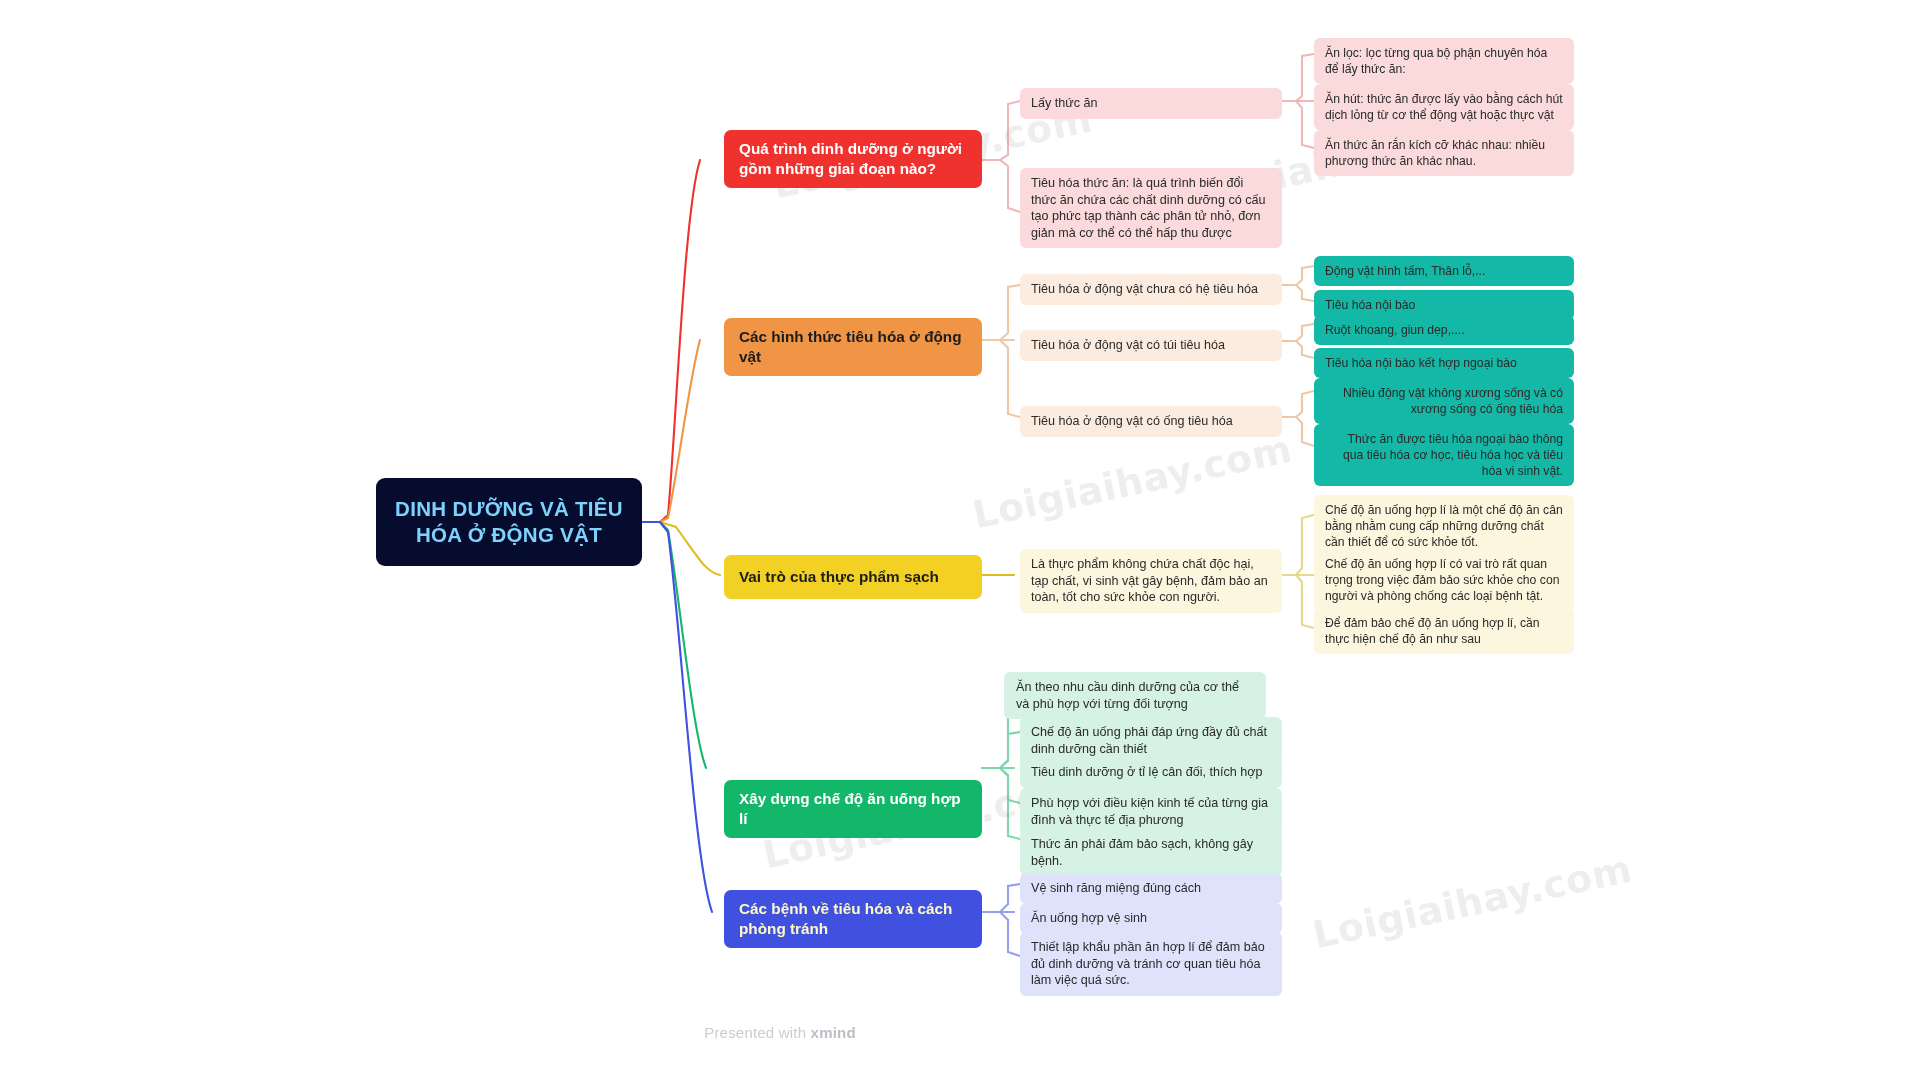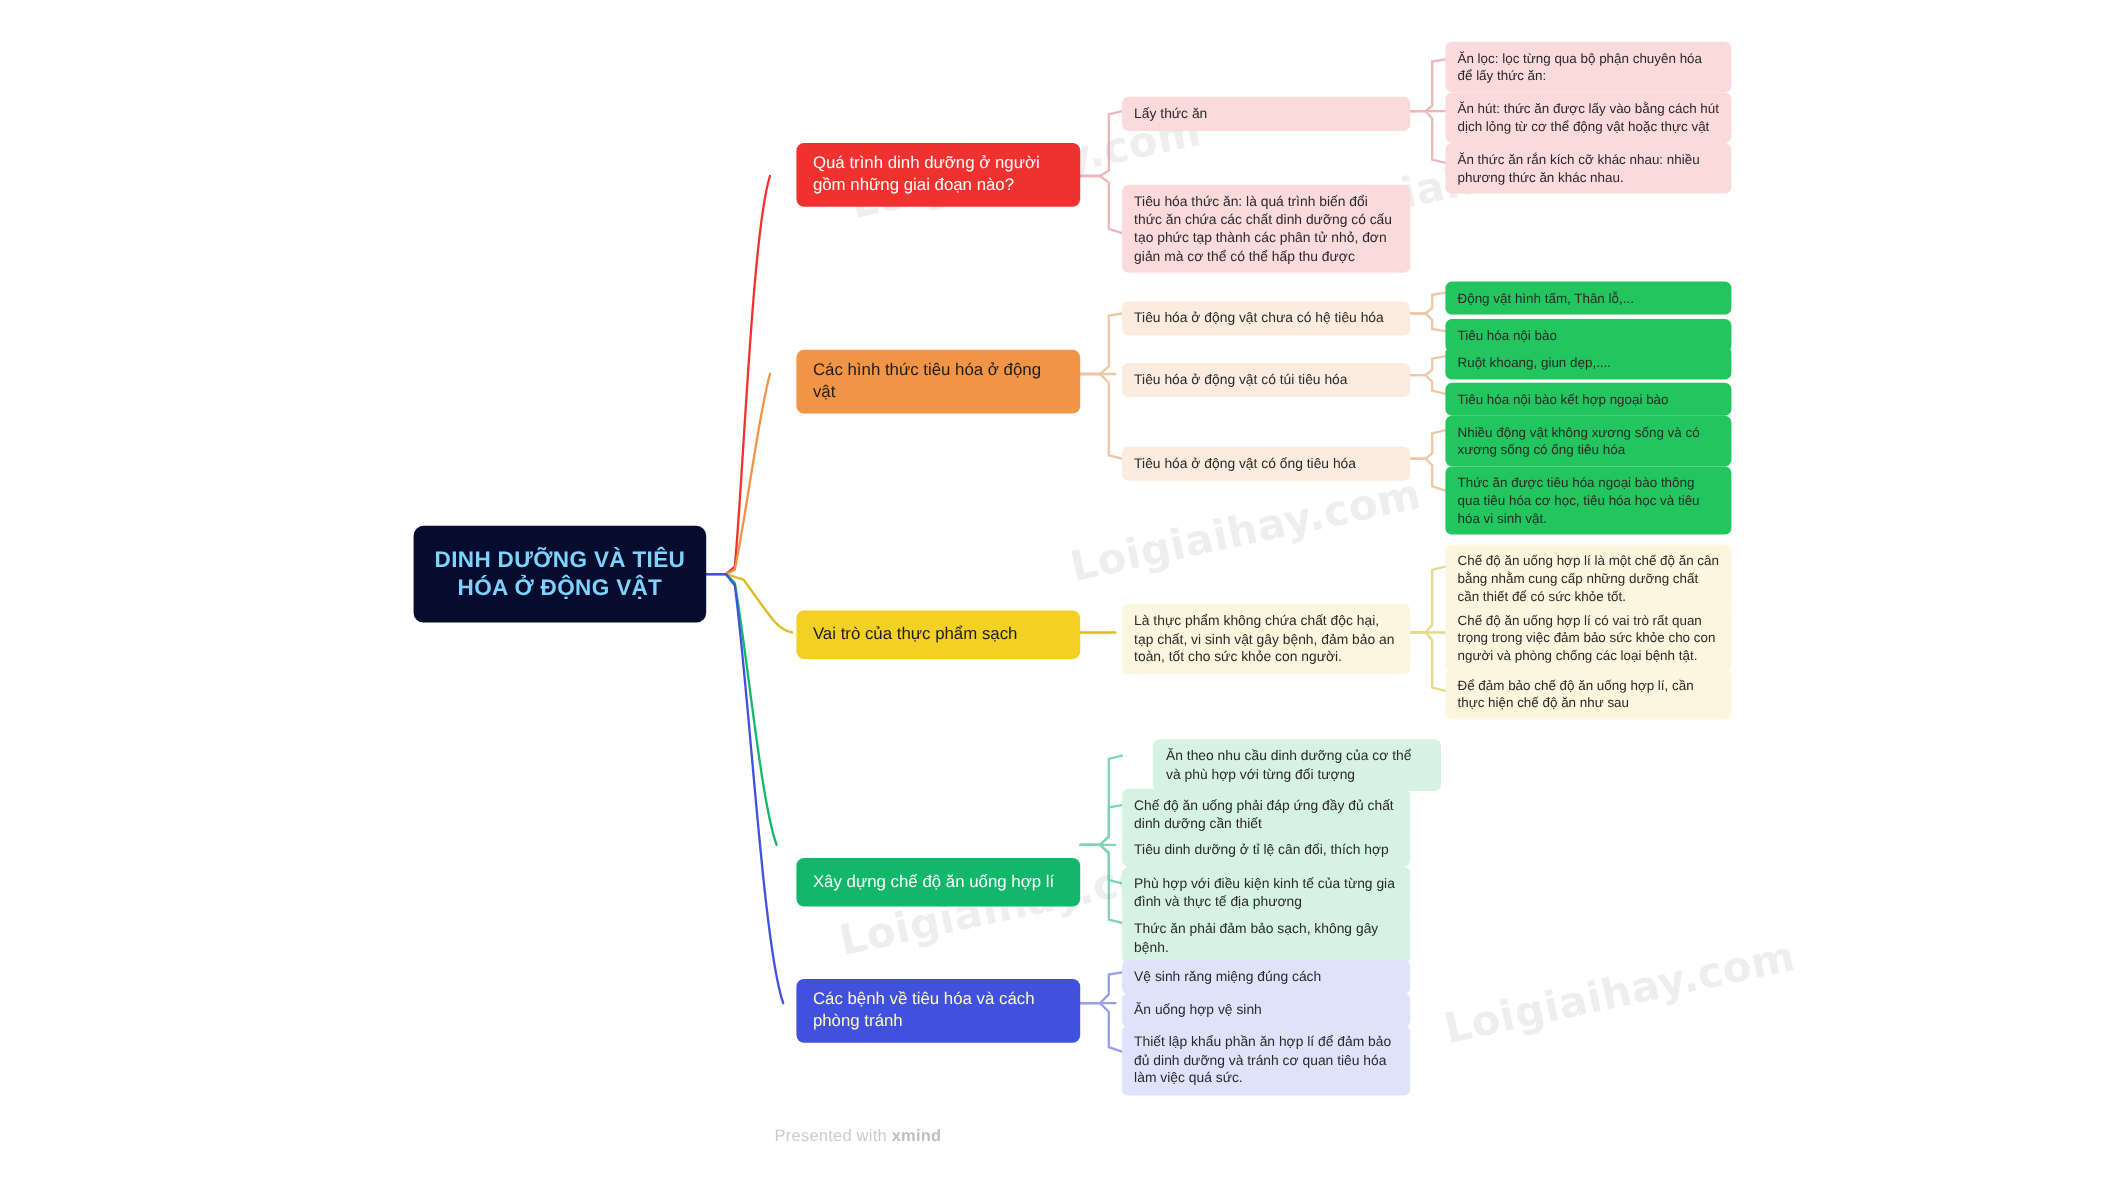--- a/index.html
+++ b/index.html
@@ -49,21 +49,21 @@
     font-weight: 700;
     font-size: 20.5px;
     letter-spacing: 0.3px;
     padding: 0 14px;
     line-height: 1.28;
   }
   
   .lvl1 {
     width: 258px;
     min-height: 44px;
-    font-weight: 400;
+    font-weight: 700;
     font-size: 15.3px;
     padding: 9px 15px;
     border-radius: 7px;
   }
   .lvl1.red    { background: #f0322f; color: #ffffff; }
   .lvl1.orange { background: #f09545; color: #1d1d1d; }
   .lvl1.yellow { background: #f2d024; color: #1d1d1d; }
   .lvl1.green  { background: #12b76a; color: #ffffff; margin-top: 28px; }
   .lvl1.blue   { background: #3f51de; color: #fef9c3; }
 
@@ -83,21 +83,21 @@
 
   
   .lvl3 {
     width: 260px;
     font-size: 12.2px;
     padding: 7px 11px;
     border-radius: 6px;
     color: #2a2a2a;
   }
   .lvl3.red    { background: #fbdadc; }
-  .lvl3.orange { background: #22c55e; }
+  .lvl3.orange { background: #14b8a6; text-align: right; }
   .lvl3.yellow { background: #fbf6dd; }
 
   #footer {
     position: absolute;
     left: 0; top: 1024px;
     width: 1560px;
     text-align: center;
     font-size: 15px;
     color: #c9ccd1;
     letter-spacing: 0.2px;
@@ -228,21 +228,21 @@
   <div class="node lvl3 yellow" style="left:1314px; top:549px;">
     <span>Chế độ ăn uống hợp lí có vai trò rất quan trọng trong việc đảm bảo sức khỏe cho con người và phòng chống các loại bệnh tật.</span>
   </div>
   <div class="node lvl3 yellow" style="left:1314px; top:608px;">
     <span>Để đảm bảo chế độ ăn uống hợp lí, cần thực hiện chế độ ăn như sau</span>
   </div>
 
   <div class="node lvl1 green" style="left:724px; top:752px;">
     <span>Xây dựng chế độ ăn uống hợp lí</span>
   </div>
-  <div class="node lvl2 green" style="left:1048px; top:672px;padding-left:12px;">
+  <div class="node lvl2 green" style="left:1004px; top:672px;padding-left:12px;">
     <span>Ăn theo nhu cầu dinh dưỡng của cơ thể và phù hợp với từng đối tượng</span>
   </div>
   <div class="node lvl2 green" style="left:1020px; top:717px;">
     <span>Chế độ ăn uống phải đáp ứng đầy đủ chất dinh dưỡng cần thiết</span>
   </div>
   <div class="node lvl2 green" style="left:1020px; top:757px;">
     <span>Tiêu dinh dưỡng ở tỉ lệ cân đối, thích hợp</span>
   </div>
   <div class="node lvl2 green" style="left:1020px; top:788px;">
     <span>Phù hợp với điều kiện kinh tế của từng gia đình và thực tế địa phương</span>

